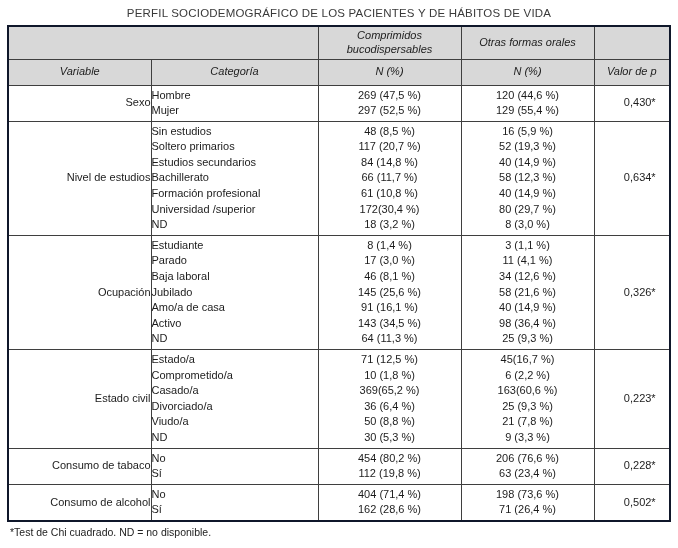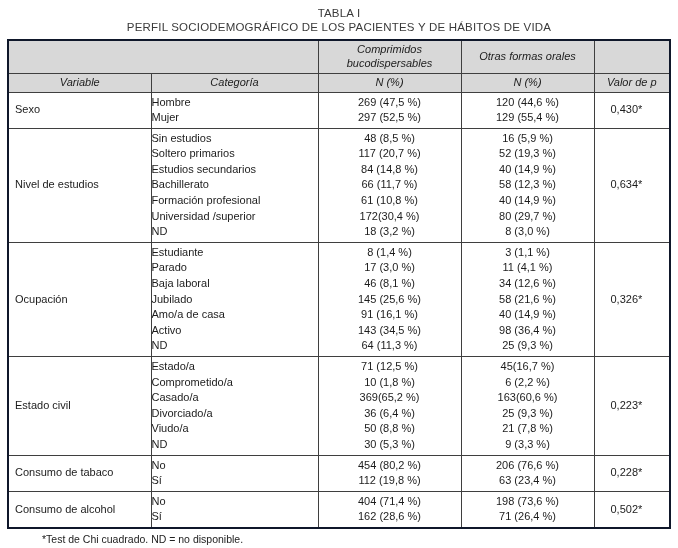--- a/index.html
+++ b/index.html
@@ -29,39 +29,37 @@
   thead th {
     background: #d8d8d8;
     font-style: italic;
     font-weight: normal;
     text-align: center;
     padding: 2px 4px;
     line-height: 13.5px;
     color: #1c1c1c;
   }
   thead tr.row1 th { height: 33px; vertical-align: middle; }
-  thead tr.row2 th { height: 19px; vertical-align: middle; }
+  thead tr.row2 th { height: 26px; vertical-align: middle; }
   tbody td { vertical-align: top; padding: 2px 0; line-height: 15.6px; }
-  td.var  { vertical-align: middle; text-align: left; padding-left: 6px; }
+  td.var  { vertical-align: middle; text-align: right; padding-left: 6px; }
   td.cat  { text-align: left; }
   td.num  { text-align: center; }
-  td.pv   { vertical-align: middle; text-align: left; padding-left: 16px; }
+  td.pv   { vertical-align: middle; text-align: center; padding-left: 16px; }
   .footnote {
     font-size: 10.5px;
     line-height: 14px;
     color: #222;
     padding: 3px 0 0 3px;
-    margin-left: 32px;
   }
 </style>
 </head>
 <body>
 
 <div class="page">
-  <div class="title-line">TABLA I</div>
   <div class="title-line">PERFIL SOCIODEMOGRÁFICO DE LOS PACIENTES Y DE HÁBITOS DE VIDA</div>
 
   <table class="main">
     <colgroup>
       <col style="width:143px">
       <col style="width:167px">
       <col style="width:143px">
       <col style="width:133px">
       <col style="width:76px">
     </colgroup>

